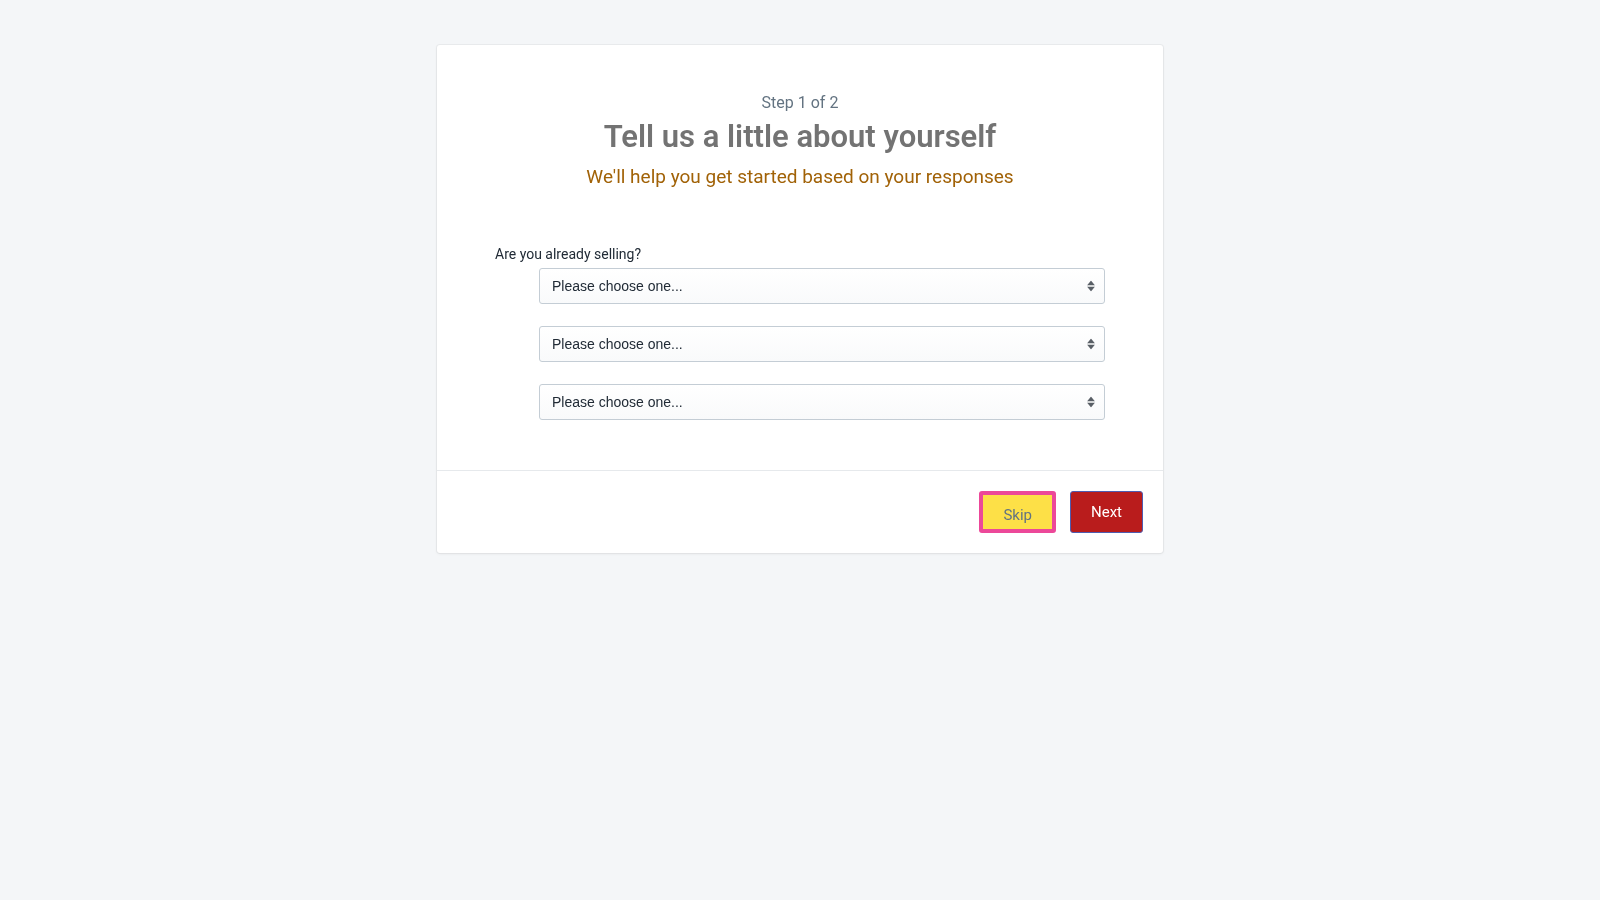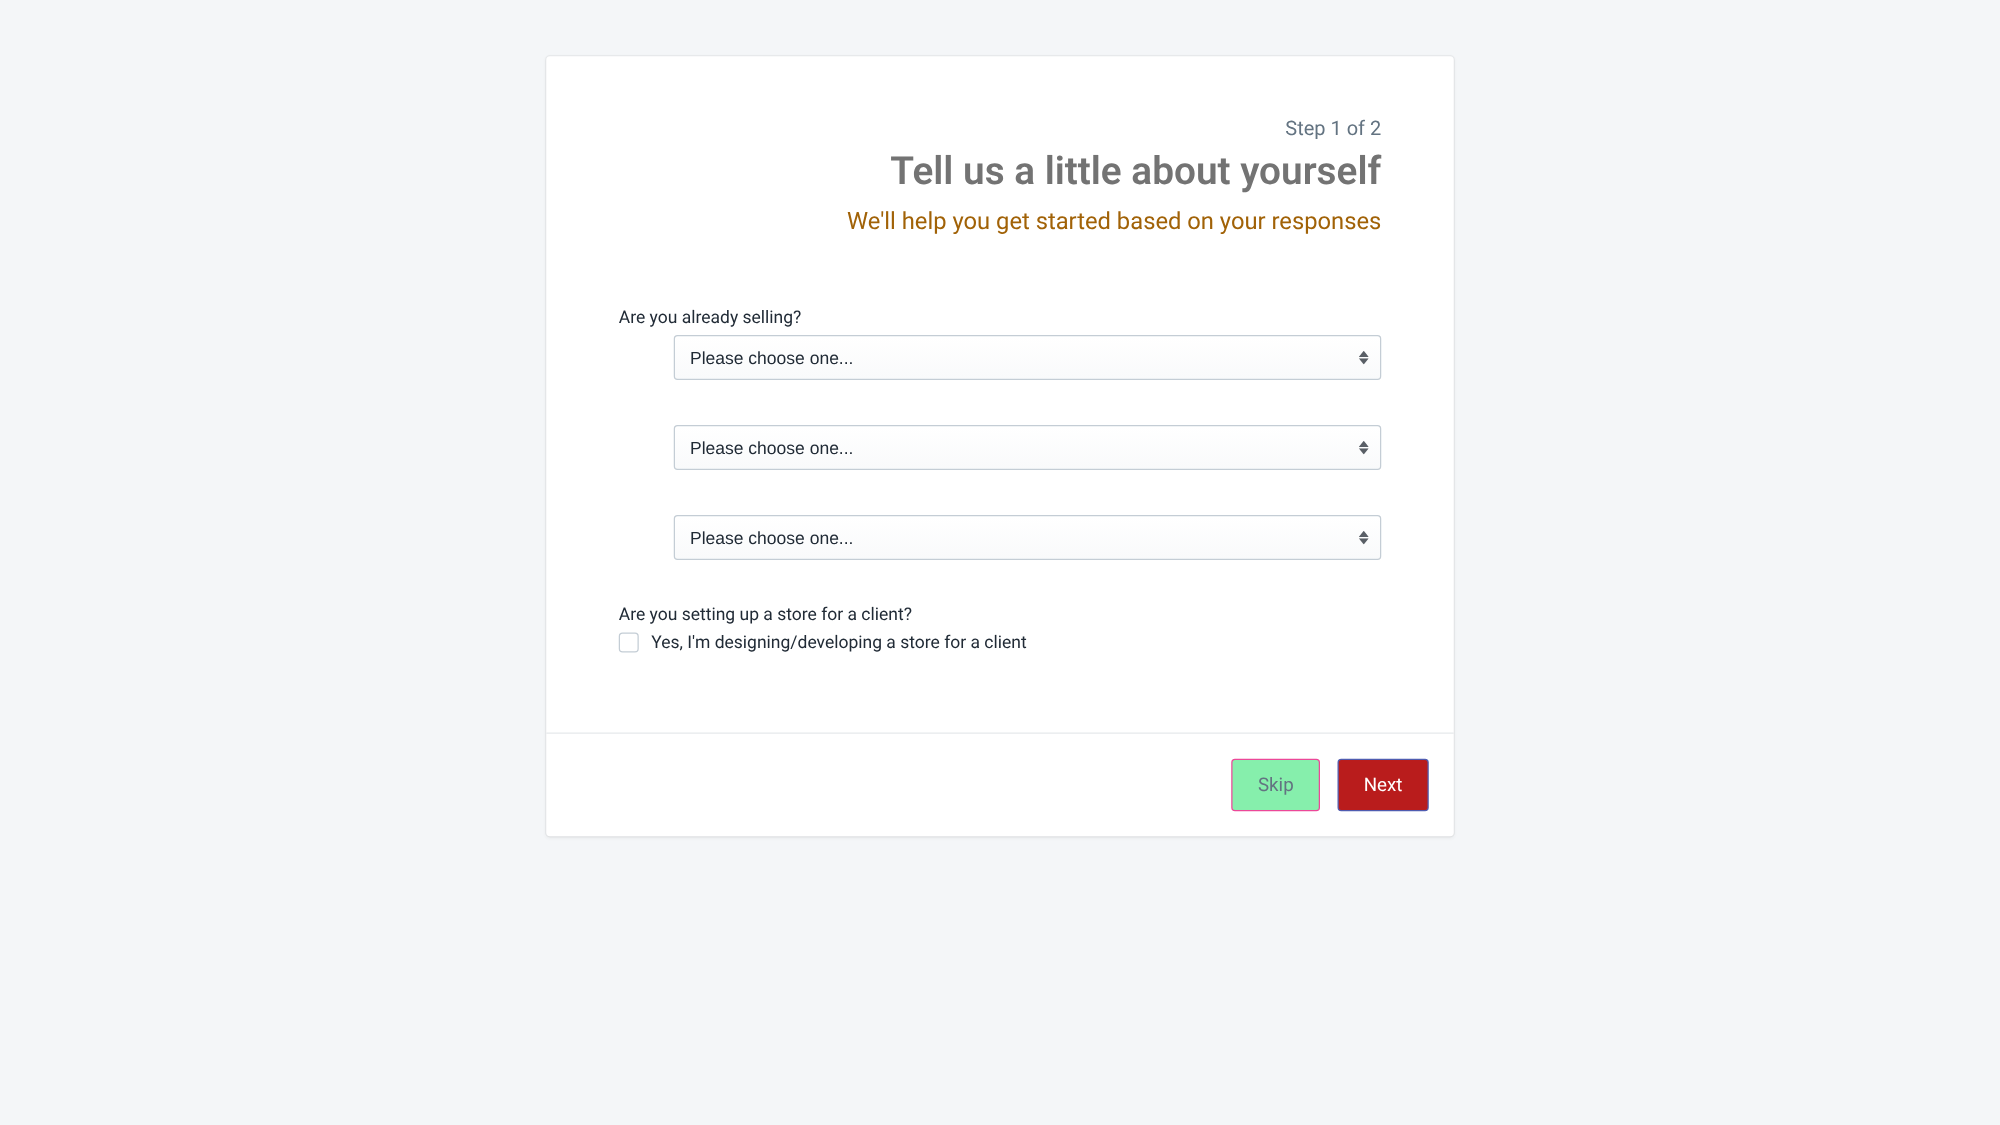--- a/index.html
+++ b/index.html
@@ -15,21 +15,21 @@
       overflow: hidden;
     }
     .card {
       background: #fff;
       width: 726px;
       margin: 45px auto 0;
       box-shadow: 0 0 0 1px rgba(63,63,68,0.05), 0 1px 3px 0 rgba(63,63,68,0.08);
       border-radius: 3px;
     }
     .card-header {
-      text-align: right;
+      text-align: center;
       padding: 48px 58px 0;
     }
     .step-indicator {
       font-size: 16px;
       color: #637381;
       margin-bottom: 6px;
     }
     .title {
       font-size: 31px;
       font-weight: 600;
@@ -37,21 +37,21 @@
       margin-bottom: 10px;
     }
     .subtitle {
       font-size: 19px;
       color: #a16207;
     }
     .form-body {
       padding: 58px 58px 28px;
     }
     .form-group {
-      margin-bottom: 36px;
+      margin-bottom: 22px;
     }
     .form-label {
       display: block;
       font-size: 14px;
       color: #212b36;
       margin-bottom: 6px;
     }
     .select-wrapper {
       position: relative;
       padding-left: 44px;
@@ -113,22 +113,22 @@
     .btn {
       height: 42px;
       padding: 0 20px;
       font-size: 15px;
       border-radius: 3px;
       cursor: pointer;
       font-family: inherit;
       line-height: 40px;
     }
     .btn-secondary {
-      background: #86efac;
-      border: 1px solid #ec4899;
+      background: #fde047;
+      border: 4px solid #ec4899;
       color: #637381;
     }
     .btn-primary {
       background: #b91c1c;
       border: 1px solid #4f5cb0;
       color: #fff;
     }
   </style>
 </head>
 <body>
@@ -178,27 +178,20 @@
           <svg width="8" height="5" viewBox="0 0 8 5">
               <path d="M4 0 L8 5 L0 5 Z" fill="#595f66"></path>
             </svg>
           <svg width="8" height="5" viewBox="0 0 8 5">
               <path d="M4 5 L8 0 L0 0 Z" fill="#595f66"></path>
             </svg>
         </span>
       </div>
     </div>
 
-    <div class="form-group">
-      <label class="form-label">Are you setting up a store for a client?</label>
-      <div class="checkbox-row">
-        <div class="checkbox"></div>
-        <span class="checkbox-label">Yes, I'm designing/developing a store for a client</span>
-      </div>
-    </div>
 
   </div>
 
   <div class="card-footer">
     <button class="btn btn-secondary">Skip</button>
     <button class="btn btn-primary">Next</button>
   </div>
 </div>
 
 </body></html>

